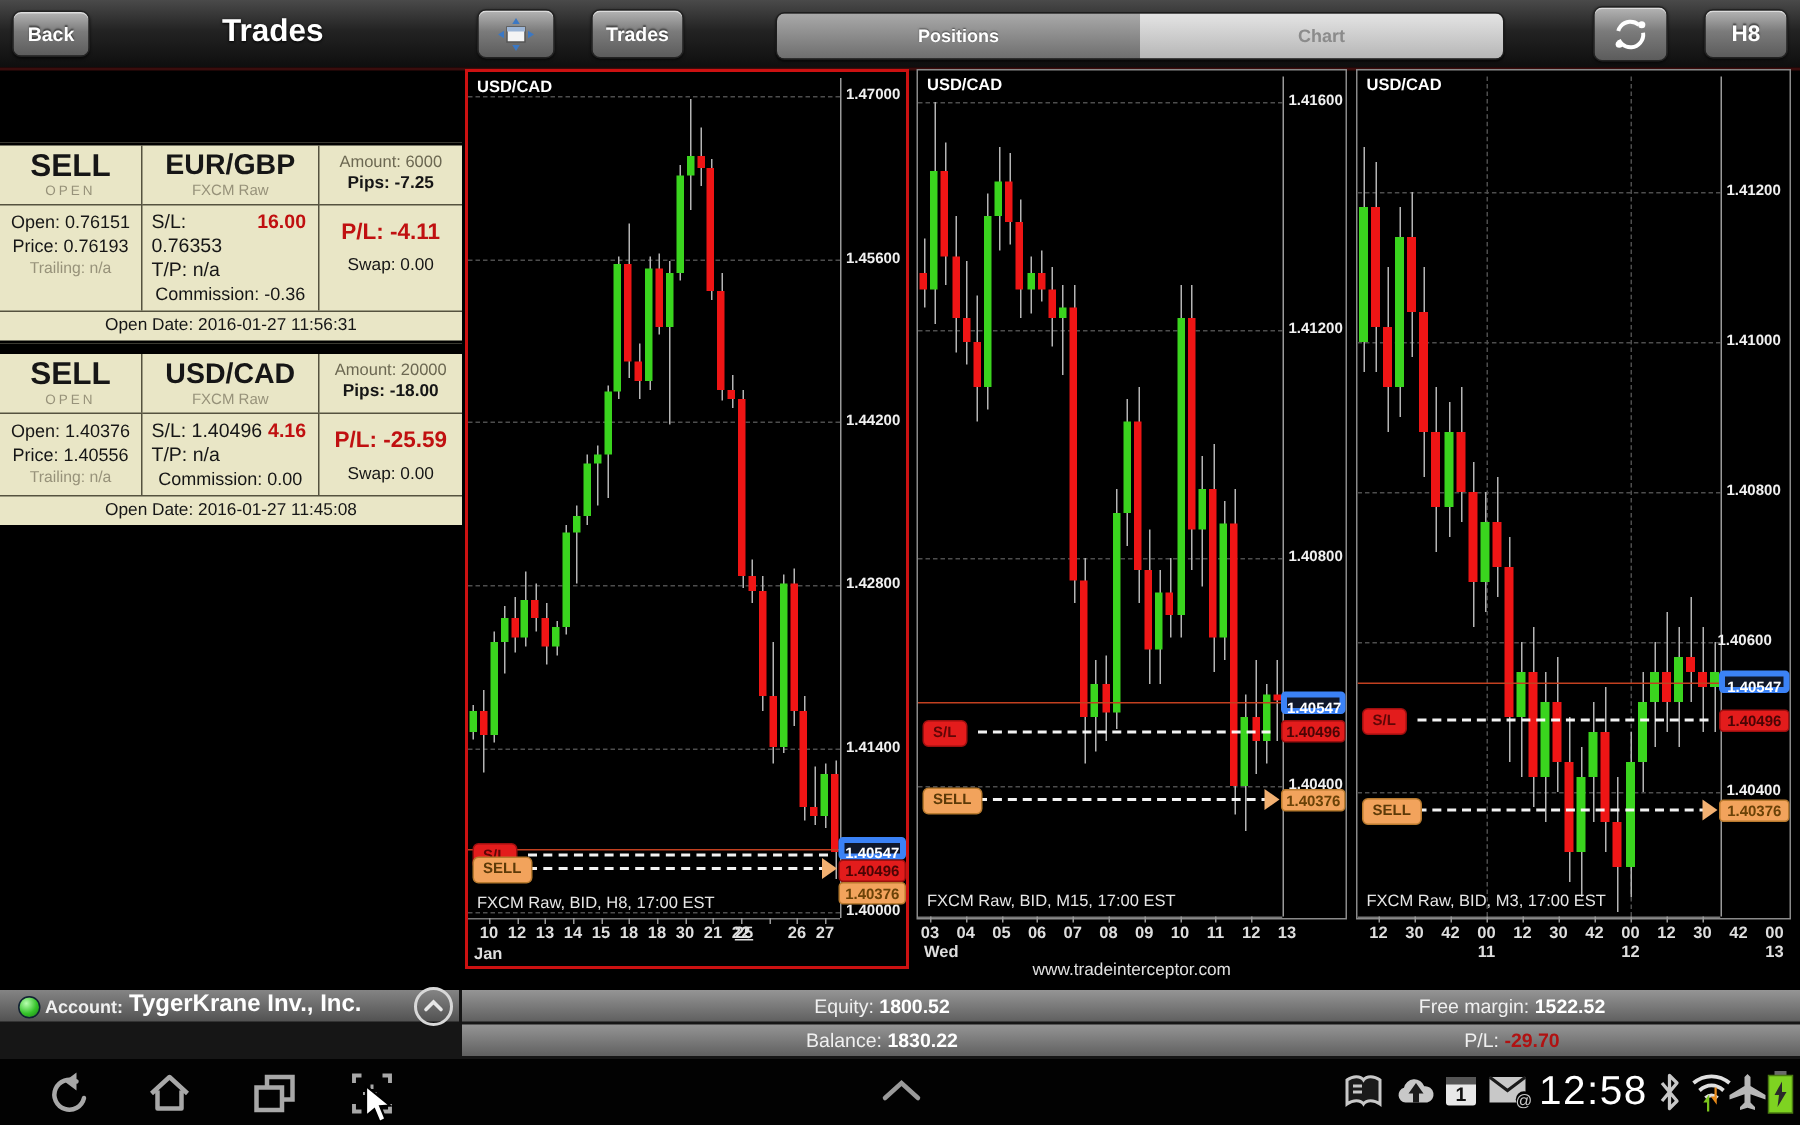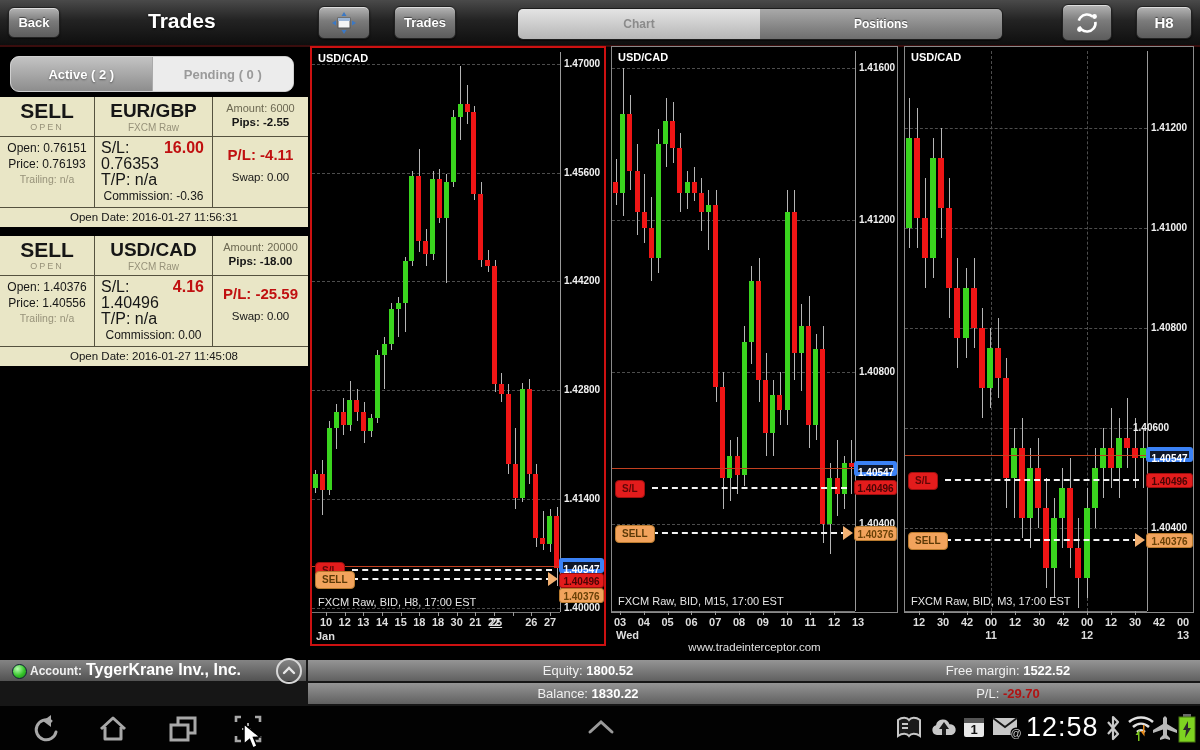--- a/index.html
+++ b/index.html
@@ -35,21 +35,21 @@
   .ccell{box-sizing:border-box;border-right:1px solid #55523f;padding:3px 2px;}
   .ccell.last{border-right:none;}
   .crow2 .ccell{border-top:1px solid #55523f;}
   .side{font-size:21px;font-weight:bold;text-align:center;line-height:22px;}
   .openlbl{font-size:9px;color:#97927a;text-align:center;letter-spacing:2px;}
   .sym{font-size:19px;font-weight:bold;text-align:center;line-height:22px;}
   .broker{font-size:10px;color:#97927a;text-align:center;}
   .amt{font-size:11px;color:#6c6852;text-align:center;margin-top:2px;}
   .pips{font-size:11.5px;font-weight:bold;text-align:center;margin-top:2px;}
   .ln{font-size:12px;line-height:16px;text-align:center;}
-  .lnl{font-size:16px;line-height:16px;padding-left:4px;display:flex;}
+  .lnl{font-size:13px;line-height:16px;padding-left:4px;display:flex;}
   .dim{font-size:10.5px;color:#97927a;text-align:center;line-height:15px;}
   .slpips{color:#c01010;font-weight:bold;margin-left:auto;padding-right:6px;}
   .plval{font-size:15px;font-weight:bold;color:#c01010;text-align:center;margin-top:6px;}
   .swap{font-size:11.5px;text-align:center;margin-top:8px;}
   .card-foot{border-top:1px solid #55523f;font-size:11.5px;text-align:center;padding:3px 0 4px 0;}
 
   
   .chart-panel{position:absolute;background:#000;box-sizing:border-box;}
   .plot{position:absolute;overflow:hidden;}
   .grid-h{position:absolute;border-top:1px dashed #4d4d4d;height:0;}
@@ -114,56 +114,52 @@
         <polygon points="13,23 10.5,19 15.5,19" fill="#3b78c4"></polygon>
         <polygon points="1,12 5,9.5 5,14.5" fill="#3b78c4"></polygon>
         <polygon points="25,12 21,9.5 21,14.5" fill="#3b78c4"></polygon>
       </svg>
     </span>
   </div>
 
   <div class="gbtn" style="left:394px;top:6px;width:62px;height:33px;">Trades</div>
 
   <div id="seg">
+    <div id="seg-positions" class="seg-half">Positions</div>
     <div id="seg-chart" class="seg-half">Chart</div>
-    <div id="seg-positions" class="seg-half">Positions</div>
   </div>
 
   <div class="gbtn" style="left:1062px;top:4px;width:50px;height:37px;">
     <span>
       <svg width="26" height="26" viewBox="0 0 26 26">
         <circle cx="13" cy="13" r="8.5" fill="none" stroke="#fff" stroke-width="2.6" stroke-dasharray="17 6 17 6" transform="rotate(40 13 13)"></circle>
         <circle cx="20.5" cy="6.5" r="2.4" fill="#fff"></circle>
         <circle cx="5.5" cy="19.5" r="2.4" fill="#fff"></circle>
       </svg>
     </span>
   </div>
 
   <div class="gbtn" style="left:1136px;top:6px;width:56px;height:33px;font-size:15px;">H8</div>
 </div>
 <div id="topbar-underline"></div>
 
-<div id="orders-tabs">
-  <div id="tab-active" class="otab">Active ( 2 )</div>
-  <div id="tab-pending" class="otab">Pending ( 0 )</div>
-</div>
 <div id="cards">
       <div class="card">
         <div class="card-grid">
           <div class="ccell">
             <div class="side">SELL</div>
             <div class="openlbl">OPEN</div>
           </div>
           <div class="ccell">
             <div class="sym">EUR/GBP</div>
             <div class="broker">FXCM Raw</div>
           </div>
           <div class="ccell last">
             <div class="amt">Amount: 6000</div>
-            <div class="pips">Pips: -2.55</div>
+            <div class="pips">Pips: -7.25</div>
           </div>
         </div>
         <div class="card-grid crow2">
           <div class="ccell">
             <div class="ln">Open: 0.76151</div>
             <div class="ln">Price: 0.76193</div>
             <div class="dim">Trailing: n/a</div>
           </div>
           <div class="ccell">
             <div class="lnl">
@@ -536,21 +532,21 @@
           <div class="mline" style="left: 40px; top: 432.383px; width: 194px;"></div>
           <div class="chip chip-sl" style="left: 3px; top: 425.383px;">S/L</div>
           <div class="mline" style="left: 40px; top: 492.437px; width: 194px;"></div>
           <div class="chip chip-sell" style="left: 3px; top: 485.437px;">SELL</div>
           <div class="parrow" style="left: 230px; top: 486.437px;"></div>
         </div>
         <div class="axisline" style="left: 242px; top: 4px; height: 560px;"></div>
         <div class="ytick" style="left: 246px; top: 75.0688px;">1.41200</div>
         <div class="ytick" style="left: 246px; top: 175.158px;">1.41000</div>
         <div class="ytick" style="left: 246px; top: 275.248px;">1.40800</div>
-        <div class="ytick" style="left: 228px; top: 375.337px;">1.40600</div>
+        <div class="ytick" style="left: 240px; top: 375.337px;">1.40600</div>
         <div class="ytick" style="left: 246px; top: 475.426px;">1.40400</div>
         <div class="mlabel ml-price" style="left: 241px; top: 400.361px; width: 47px;">1.40547</div>
         <div class="mlabel ml-sl" style="left: 241px; top: 425.883px; width: 47px;">1.40496</div>
         <div class="mlabel ml-pos" style="left: 241px; top: 485.937px; width: 47px;">1.40376</div>
         <div class="sym-label">USD/CAD</div>
         <div class="src-label" style="left: 6px; top: 548px;">FXCM Raw, BID, M3, 17:00 EST</div>
         <div class="xlab" style="left: 14px; top: 569px;">12</div>
         <div class="xtick" style="left: 14px; top: 564px;"></div>
         <div class="xlab" style="left: 38px; top: 569px;">30</div>
         <div class="xtick" style="left: 38px; top: 564px;"></div>

